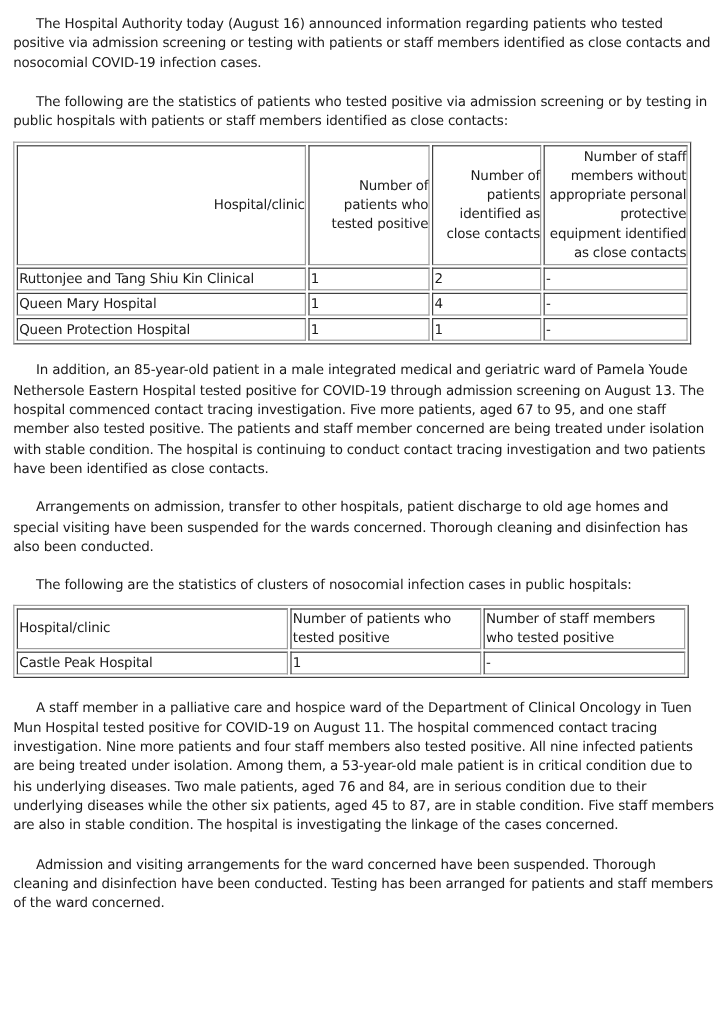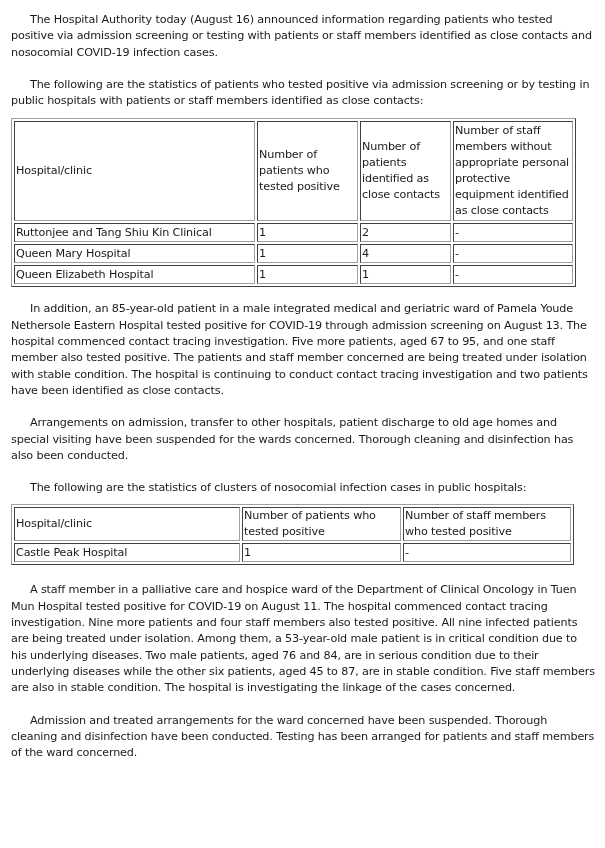--- a/index.html
+++ b/index.html
@@ -20,21 +20,21 @@
     border: 1px solid #808080; border-right-color: #404040; border-bottom-color: #404040;
     border-left-color: #a0a0a0; border-top-color: #a0a0a0;
     margin: 0 0 0 0; table-layout: fixed;
   }
   table.stats td {
     border: 1px solid #404040; border-right-color: #a0a0a0; border-bottom-color: #a0a0a0;
     padding: 0 0 0 1px; vertical-align: middle;
     font-size: 11.2px; line-height: 16px; color: #1a1a1a;
   }
   #t1 { width: 563px; margin-top: 9px; }
-  #t1 .h td { height: 98px; }
+  #t1 .h td { height: 98px; text-align: right; }
   #t1 .r td { height: 17px; line-height: 16px; }
   #t2 { width: 563px; margin-top: 8px; }
   #t2 .h td { height: 31px; }
   #t2 .r td { height: 17px; }
 </style>
 </head>
 <body>
 
 <div class="page">
   <p class="para">The Hospital Authority today (August 16) announced information regarding patients who tested positive via admission screening or testing with patients or staff members identified as close contacts and nosocomial COVID-19 infection cases.</p>
@@ -61,21 +61,21 @@
       <td>2</td>
       <td>-</td>
     </tr>
     <tr class="r">
       <td>Queen Mary Hospital</td>
       <td>1</td>
       <td>4</td>
       <td>-</td>
     </tr>
     <tr class="r">
-      <td>Queen Elizabeth Hospital</td>
+      <td>Queen Protection Hospital</td>
       <td>1</td>
       <td>1</td>
       <td>-</td>
     </tr>
   </tbody>
     </table>
 
   <div class="gap" style="height:14px"></div>
   <p class="para">In addition, an 85-year-old patient in a male integrated medical and geriatric ward of Pamela Youde Nethersole Eastern Hospital tested positive for COVID-19 through admission screening on August 13. The hospital commenced contact tracing investigation. Five more patients, aged 67 to 95, and one staff member also tested positive. The patients and staff member concerned are being treated under isolation with stable condition. The hospital is continuing to conduct contact tracing investigation and two patients have been identified as close contacts.</p>
   <div class="gap"></div>
@@ -99,15 +99,15 @@
       <td>Castle Peak Hospital</td>
       <td>1</td>
       <td>-</td>
     </tr>
   </tbody>
     </table>
 
   <div class="gap" style="height:17px"></div>
   <p class="para">A staff member in a palliative care and hospice ward of the Department of Clinical Oncology in Tuen Mun Hospital tested positive for COVID-19 on August 11. The hospital commenced contact tracing investigation. Nine more patients and four staff members also tested positive. All nine infected patients are being treated under isolation. Among them, a 53-year-old male patient is in critical condition due to his underlying diseases. Two male patients, aged 76 and 84, are in serious condition due to their underlying diseases while the other six patients, aged 45 to 87, are in stable condition. Five staff members are also in stable condition. The hospital is investigating the linkage of the cases concerned.</p>
   <div class="gap"></div>
-  <p class="para">Admission and treated arrangements for the ward concerned have been suspended. Thorough cleaning and disinfection have been conducted. Testing has been arranged for patients and staff members of the ward concerned.</p>
+  <p class="para">Admission and visiting arrangements for the ward concerned have been suspended. Thorough cleaning and disinfection have been conducted. Testing has been arranged for patients and staff members of the ward concerned.</p>
   <div class="gap"></div>
 </div>
 
 </body></html>

